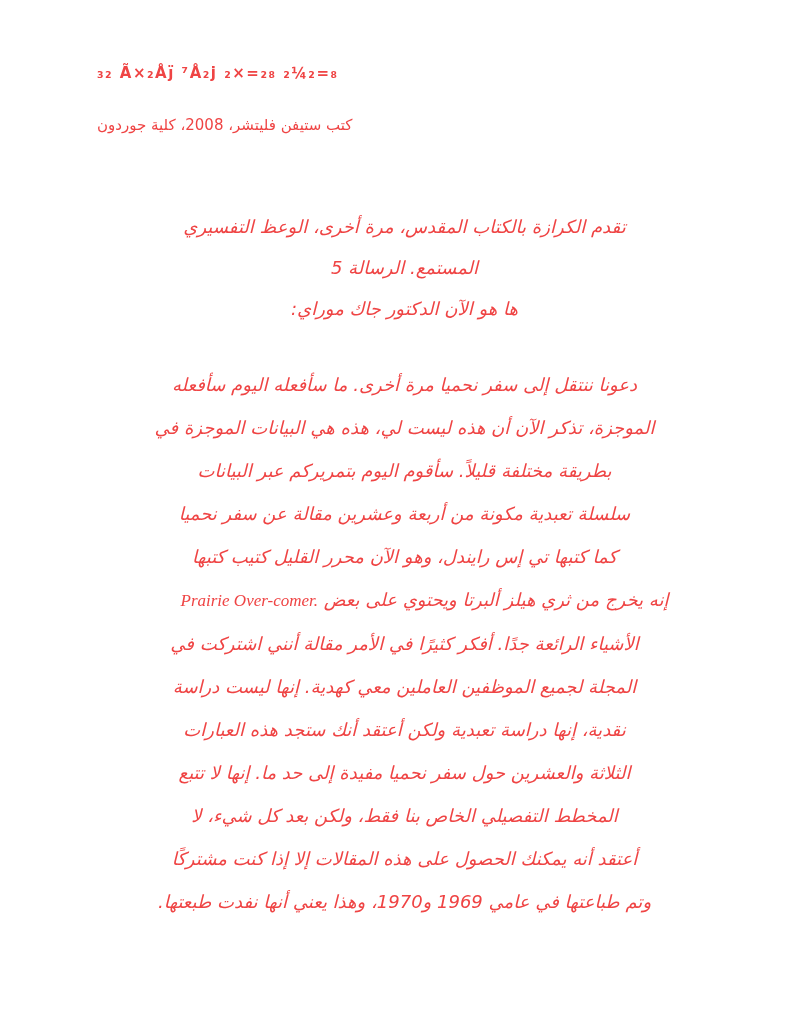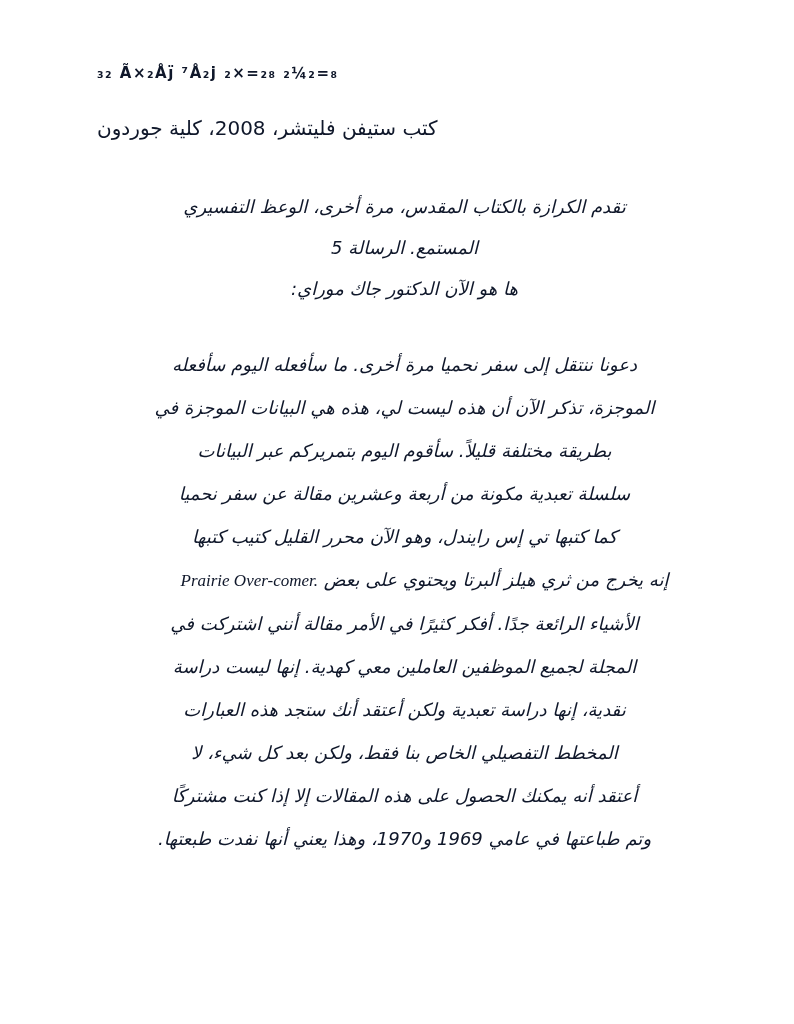--- a/index.html
+++ b/index.html
@@ -6,41 +6,41 @@
     margin: 0;
     padding: 0;
     background: #ffffff;
   }
   .page {
     position: relative;
     width: 794px;
     height: 1024px;
     background: #ffffff;
     font-family: "DejaVu Sans", sans-serif;
-    color: #0f172a;
+    color: #ef4444;
     overflow: hidden;
   }
   .content {
     position: absolute;
     left: 97px;
     top: 64px;
     width: 615px;
   }
   .symbols {
     font-weight: bold;
     font-size: 15px;
     letter-spacing: 1.5px;
     margin-bottom: 34px;
     white-space: nowrap;
   }
   .byline {
     direction: rtl;
     text-align: left;
-    font-size: 20px;
-    margin-bottom: 46px;
+    font-size: 15px;
+    margin-bottom: 72px;
     white-space: nowrap;
   }
   .line {
     direction: rtl;
     text-align: center;
     font-size: 18px;
     line-height: 41px;
     white-space: nowrap;
     font-style: italic;
   }
@@ -82,19 +82,20 @@
       <div class="line">كما كتبها تي إس رايندل، وهو الآن محرر القليل كتيب كتبها</div>
 
       <div class="line">
         <span>إنه يخرج من ثري هيلز ألبرتا ويحتوي على بعض</span>
         <span class="latin">Prairie Over-comer.</span>
       </div>
 
       <div class="line">الأشياء الرائعة جدًا. أفكر كثيرًا في الأمر مقالة أنني اشتركت في</div>
       <div class="line">المجلة لجميع الموظفين العاملين معي كهدية. إنها ليست دراسة</div>
       <div class="line">نقدية، إنها دراسة تعبدية ولكن أعتقد أنك ستجد هذه العبارات</div>
+      <div class="line">الثلاثة والعشرين حول سفر نحميا مفيدة إلى حد ما. إنها لا تتبع</div>
       <div class="line">المخطط التفصيلي الخاص بنا فقط، ولكن بعد كل شيء، لا</div>
       <div class="line">أعتقد أنه يمكنك الحصول على هذه المقالات إلا إذا كنت مشتركًا</div>
       <div class="line">وتم طباعتها في عامي 1969 و1970، وهذا يعني أنها نفدت طبعتها.</div>
     </div>
 
   </div>
 </div>
 
 </body></html>

